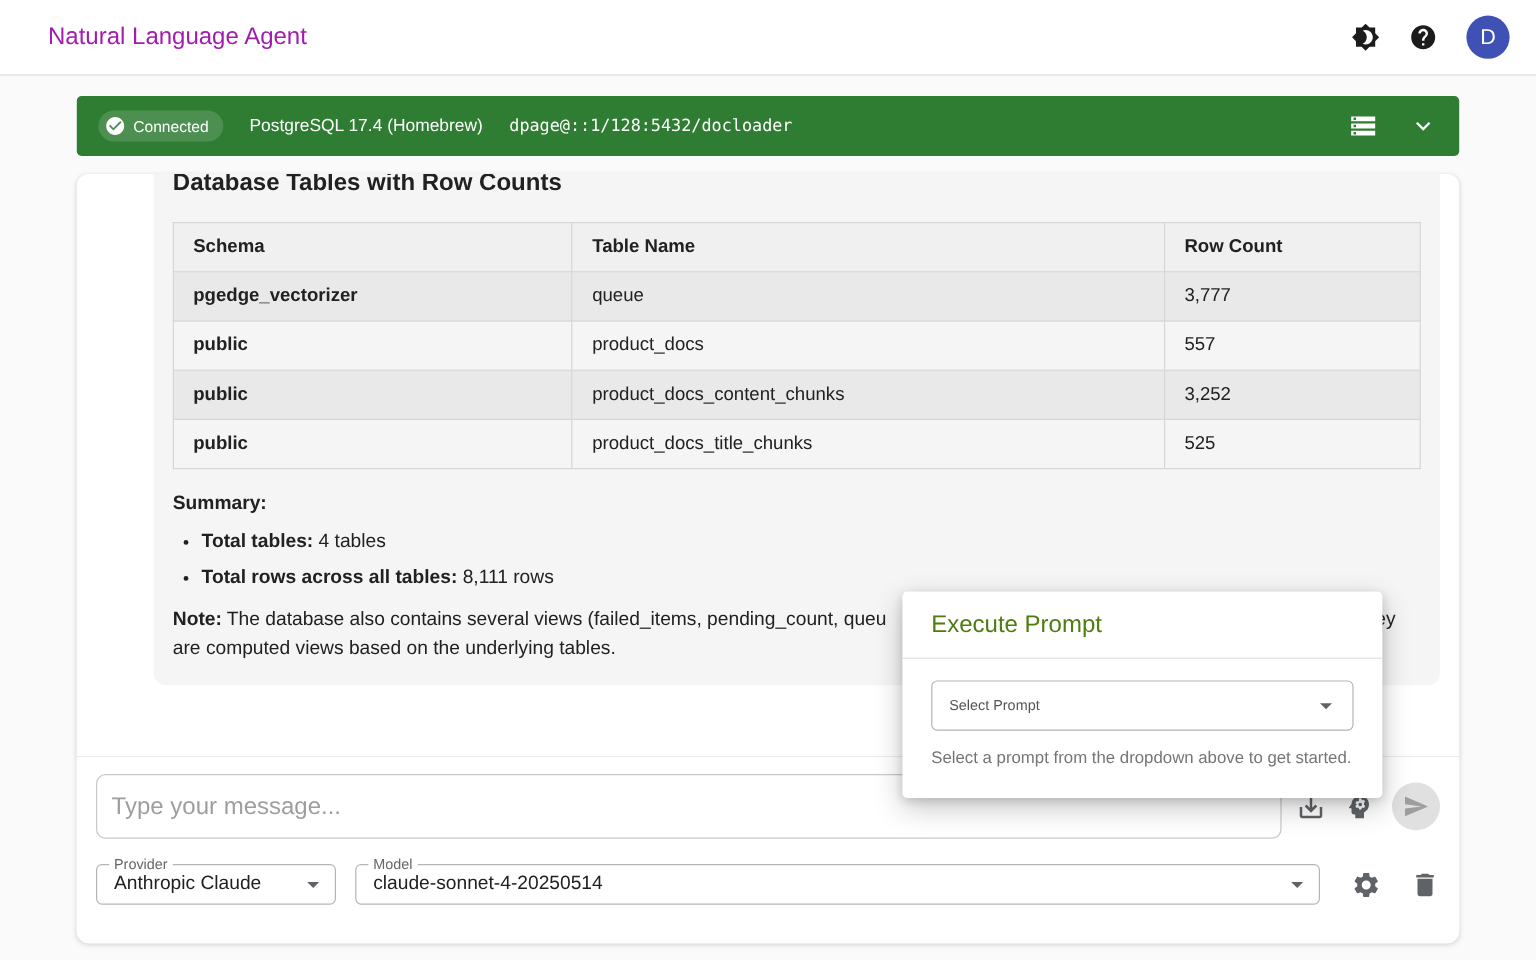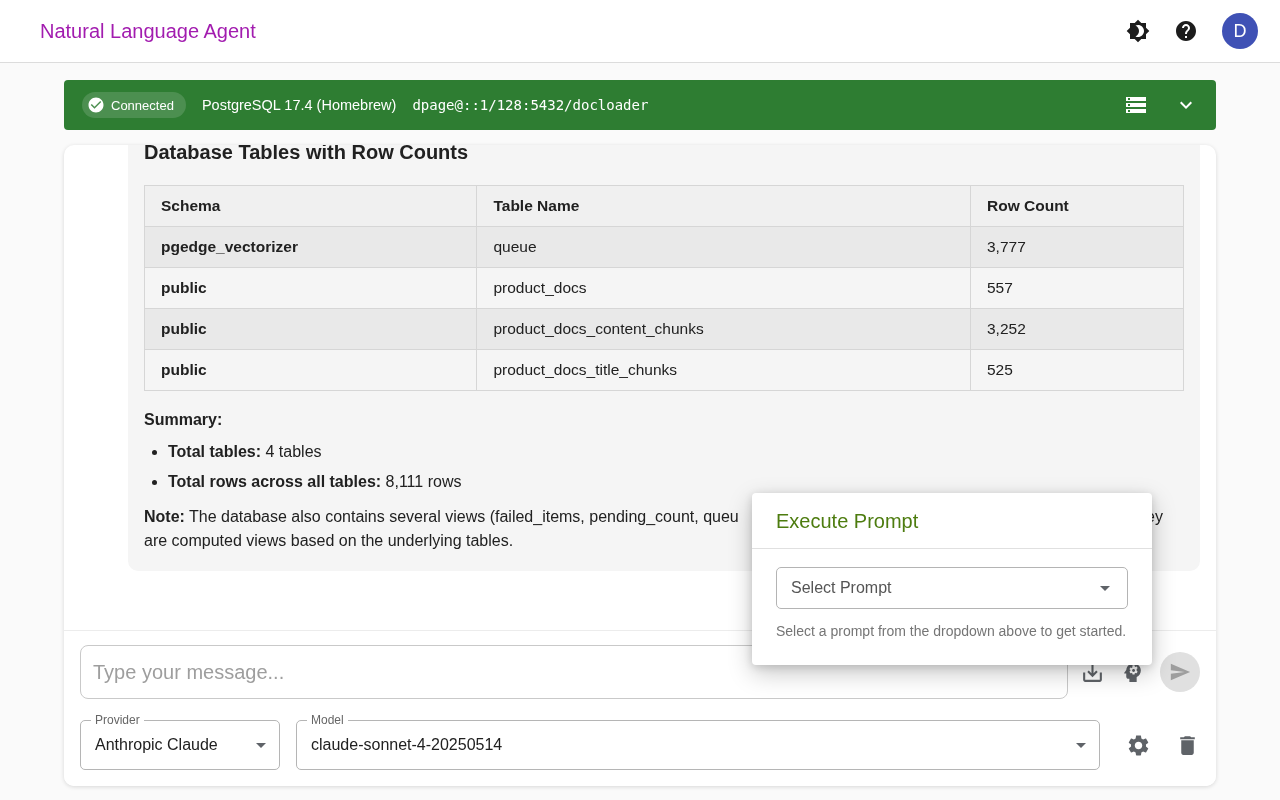--- a/index.html
+++ b/index.html
@@ -27,21 +27,21 @@
   .hdr-icon { width:24px; height:24px; color:#1c1c1c; cursor:pointer; }
   .avatar {
     width:36px; height:36px; border-radius:50%; background:#3f51b5;
     color:#fff; font-size:18px; display:flex; align-items:center; justify-content:center;
     cursor:pointer;
   }
   
   .conn-bar {
     position:absolute; top:80px; left:64px; width:1152px; height:50px;
     background:#2e7d32; border-radius:4px; color:#fff;
-    display:flex; align-items:center; padding:0 18px; gap:16px;
+    display:flex; align-items:center; padding:0 18px; gap:22px;
   }
   .conn-badge {
     display:flex; align-items:center; gap:6px;
     background:#4c8f50; border-radius:14px; padding:4px 12px 4px 5px;
     font-size:13px;
   }
   .conn-server { font-size:14.5px; }
   .conn-dsn { font-family:"DejaVu Sans Mono", monospace; font-size:14px; letter-spacing:0; }
   .conn-actions { margin-left:auto; display:flex; align-items:center; gap:26px; }
   .conn-icon { width:24px; height:24px; color:#fff; cursor:pointer; }
@@ -79,21 +79,21 @@
     position:absolute; left:752px; top:493px; width:400px; height:172px;
     background:#fff; border-radius:4px; z-index:6;
     box-shadow:0 8px 24px rgba(0,0,0,0.22), 0 2px 8px rgba(0,0,0,0.14);
   }
   .pc-title { font-size:20px; color:#4d7c0f; padding:17px 24px 15px; }
   .pc-divider { border:none; border-top:1px solid #e0e0e0; margin:0; }
   .pc-body { padding:18px 24px 0; }
   .pc-select {
     height:42px; border:1px solid #b4b4b4; border-radius:5px;
     display:flex; align-items:center; justify-content:space-between;
-    padding:0 10px 0 14px; font-size:16px; color:#555; cursor:pointer;
+    padding:0 10px 0 14px; font-size:12px; color:#555; cursor:pointer;
   }
   .pc-helper { font-size:14px; color:#757575; margin-top:14px; }
   
   .composer {
     position:absolute; top:485px; left:0; right:0; bottom:0;
     border-top:1px solid #ececec; padding:14px 16px 0;
     border-radius:0 0 10px 10px; background:#fff;
   }
   .composer-row1 { display:flex; align-items:center; }
   .msg-input {
@@ -104,21 +104,21 @@
   .msg-input::placeholder { color:#9e9e9e; }
   .row1-icons { margin-left:auto; display:flex; align-items:center; gap:15px; }
   .tool-icon { width:25px; height:25px; color:#5f6368; cursor:pointer; }
   .send-btn {
     width:40px; height:40px; border-radius:50%; background:#e0e0e0; border:none;
     display:flex; align-items:center; justify-content:center; cursor:pointer;
   }
   .send-btn svg { width:22px; height:22px; color:#9e9e9e; }
   .composer-row2 { display:flex; align-items:center; margin-top:21px; }
   .mui-select {
-    position:relative; height:50px; border:1px solid #b5b5b5; border-radius:5px;
+    position:relative; height:34px; border:1px solid #b5b5b5; border-radius:5px;
     display:flex; align-items:center; justify-content:space-between;
     padding:0 6px 0 14px; font-size:16px; color:#212121; cursor:pointer; background:#fff;
   }
   .mui-label {
     position:absolute; top:-8px; left:10px; background:#fff; padding:0 4px;
     font-size:12px; color:#666;
   }
   .sel-provider { width:200px; }
   .sel-model { width:804px; margin-left:16px; }
   .sel-arrow { width:24px; height:24px; color:#5f6368; flex:none; }

